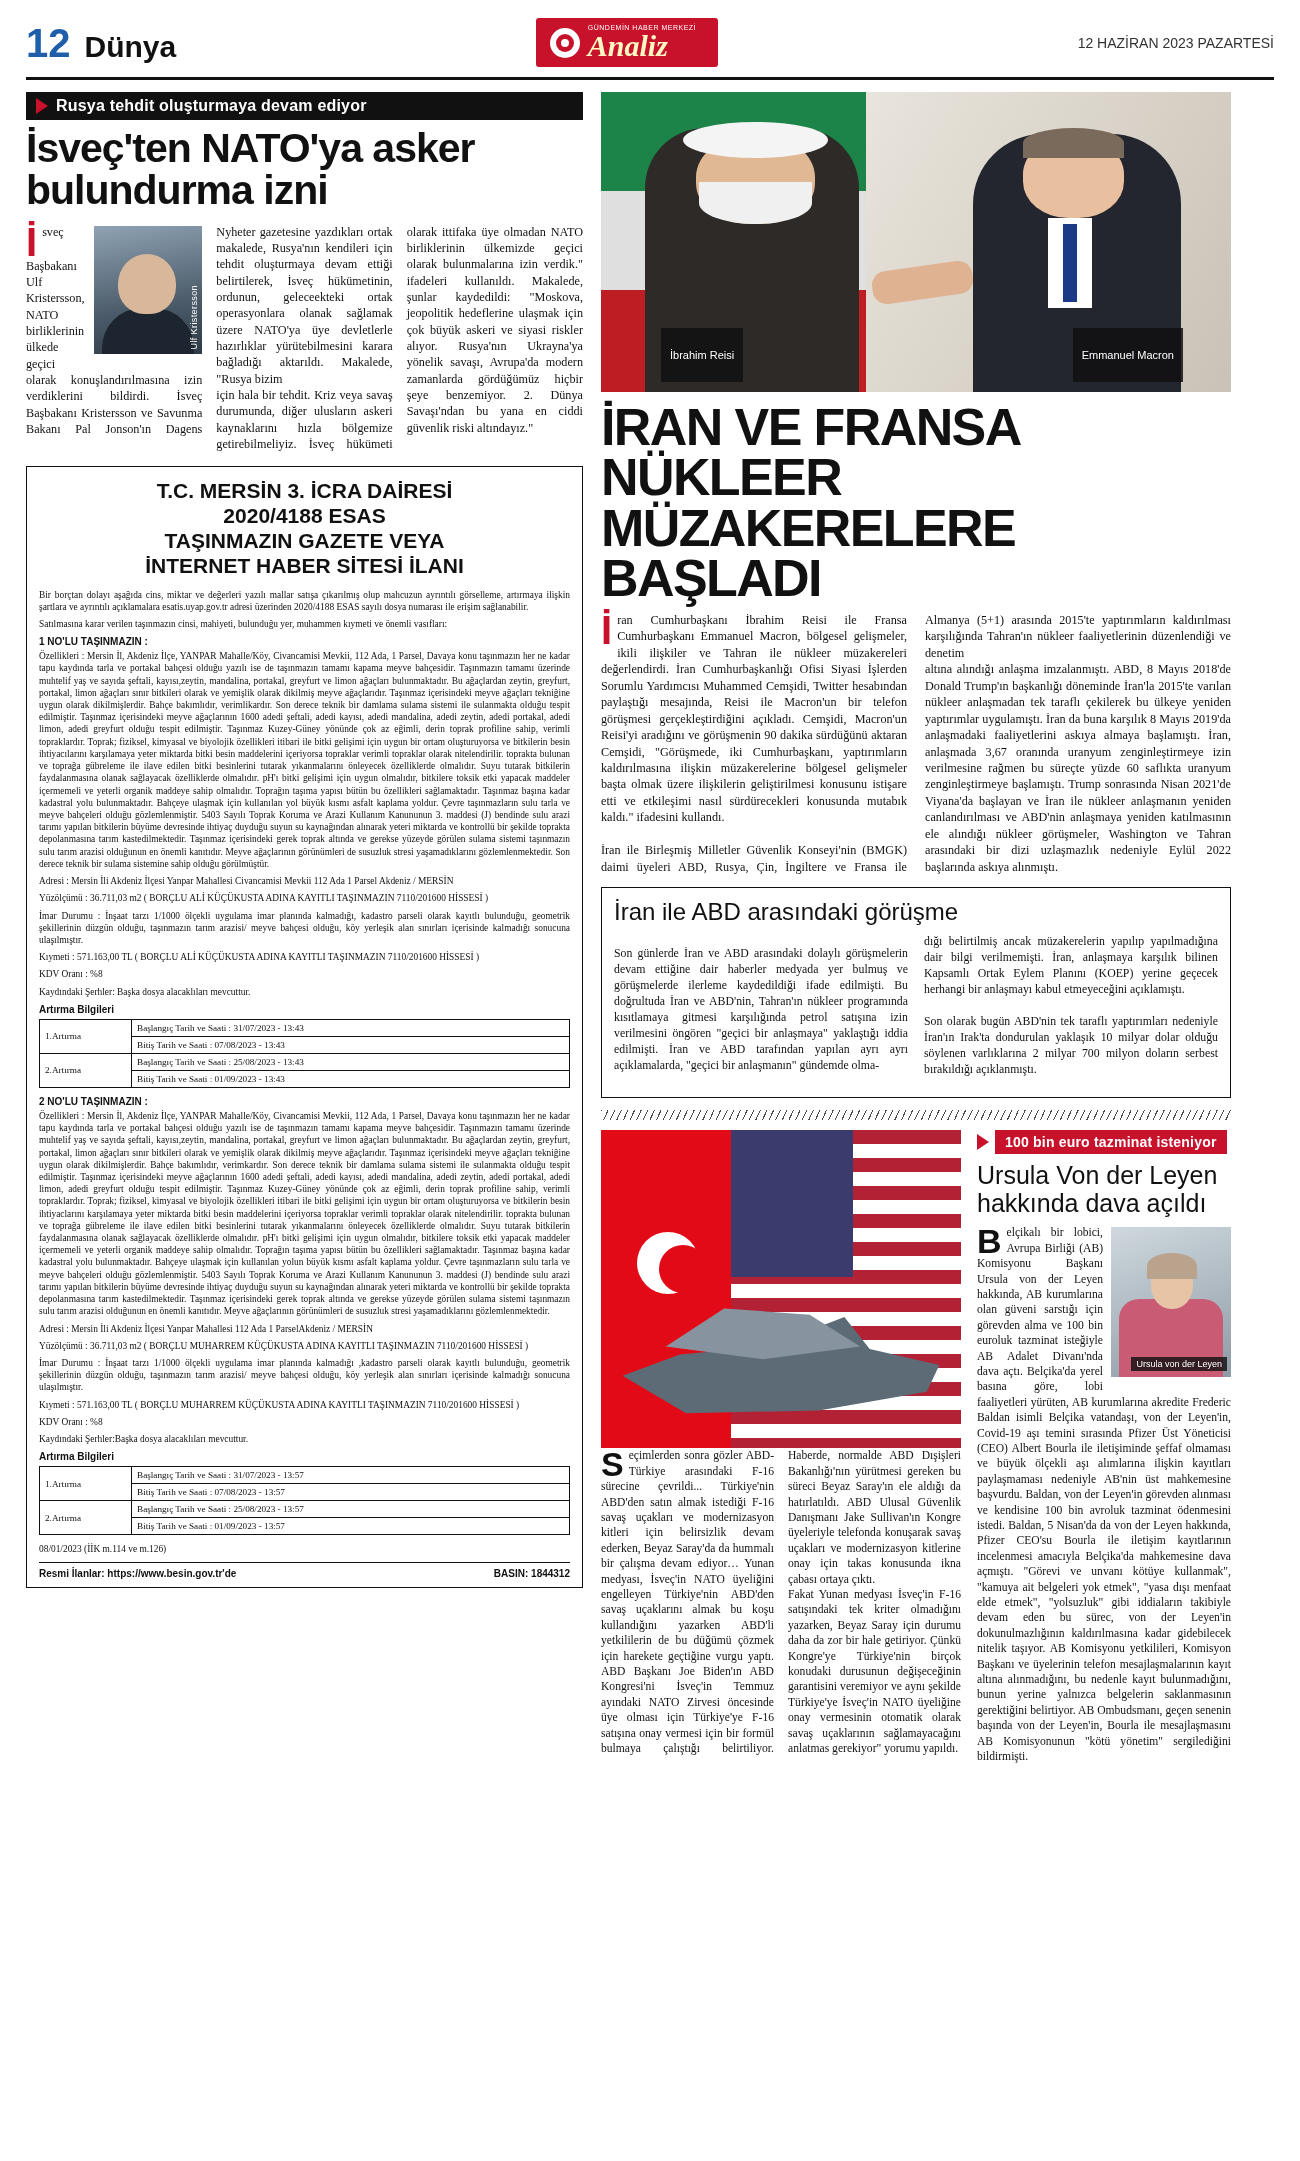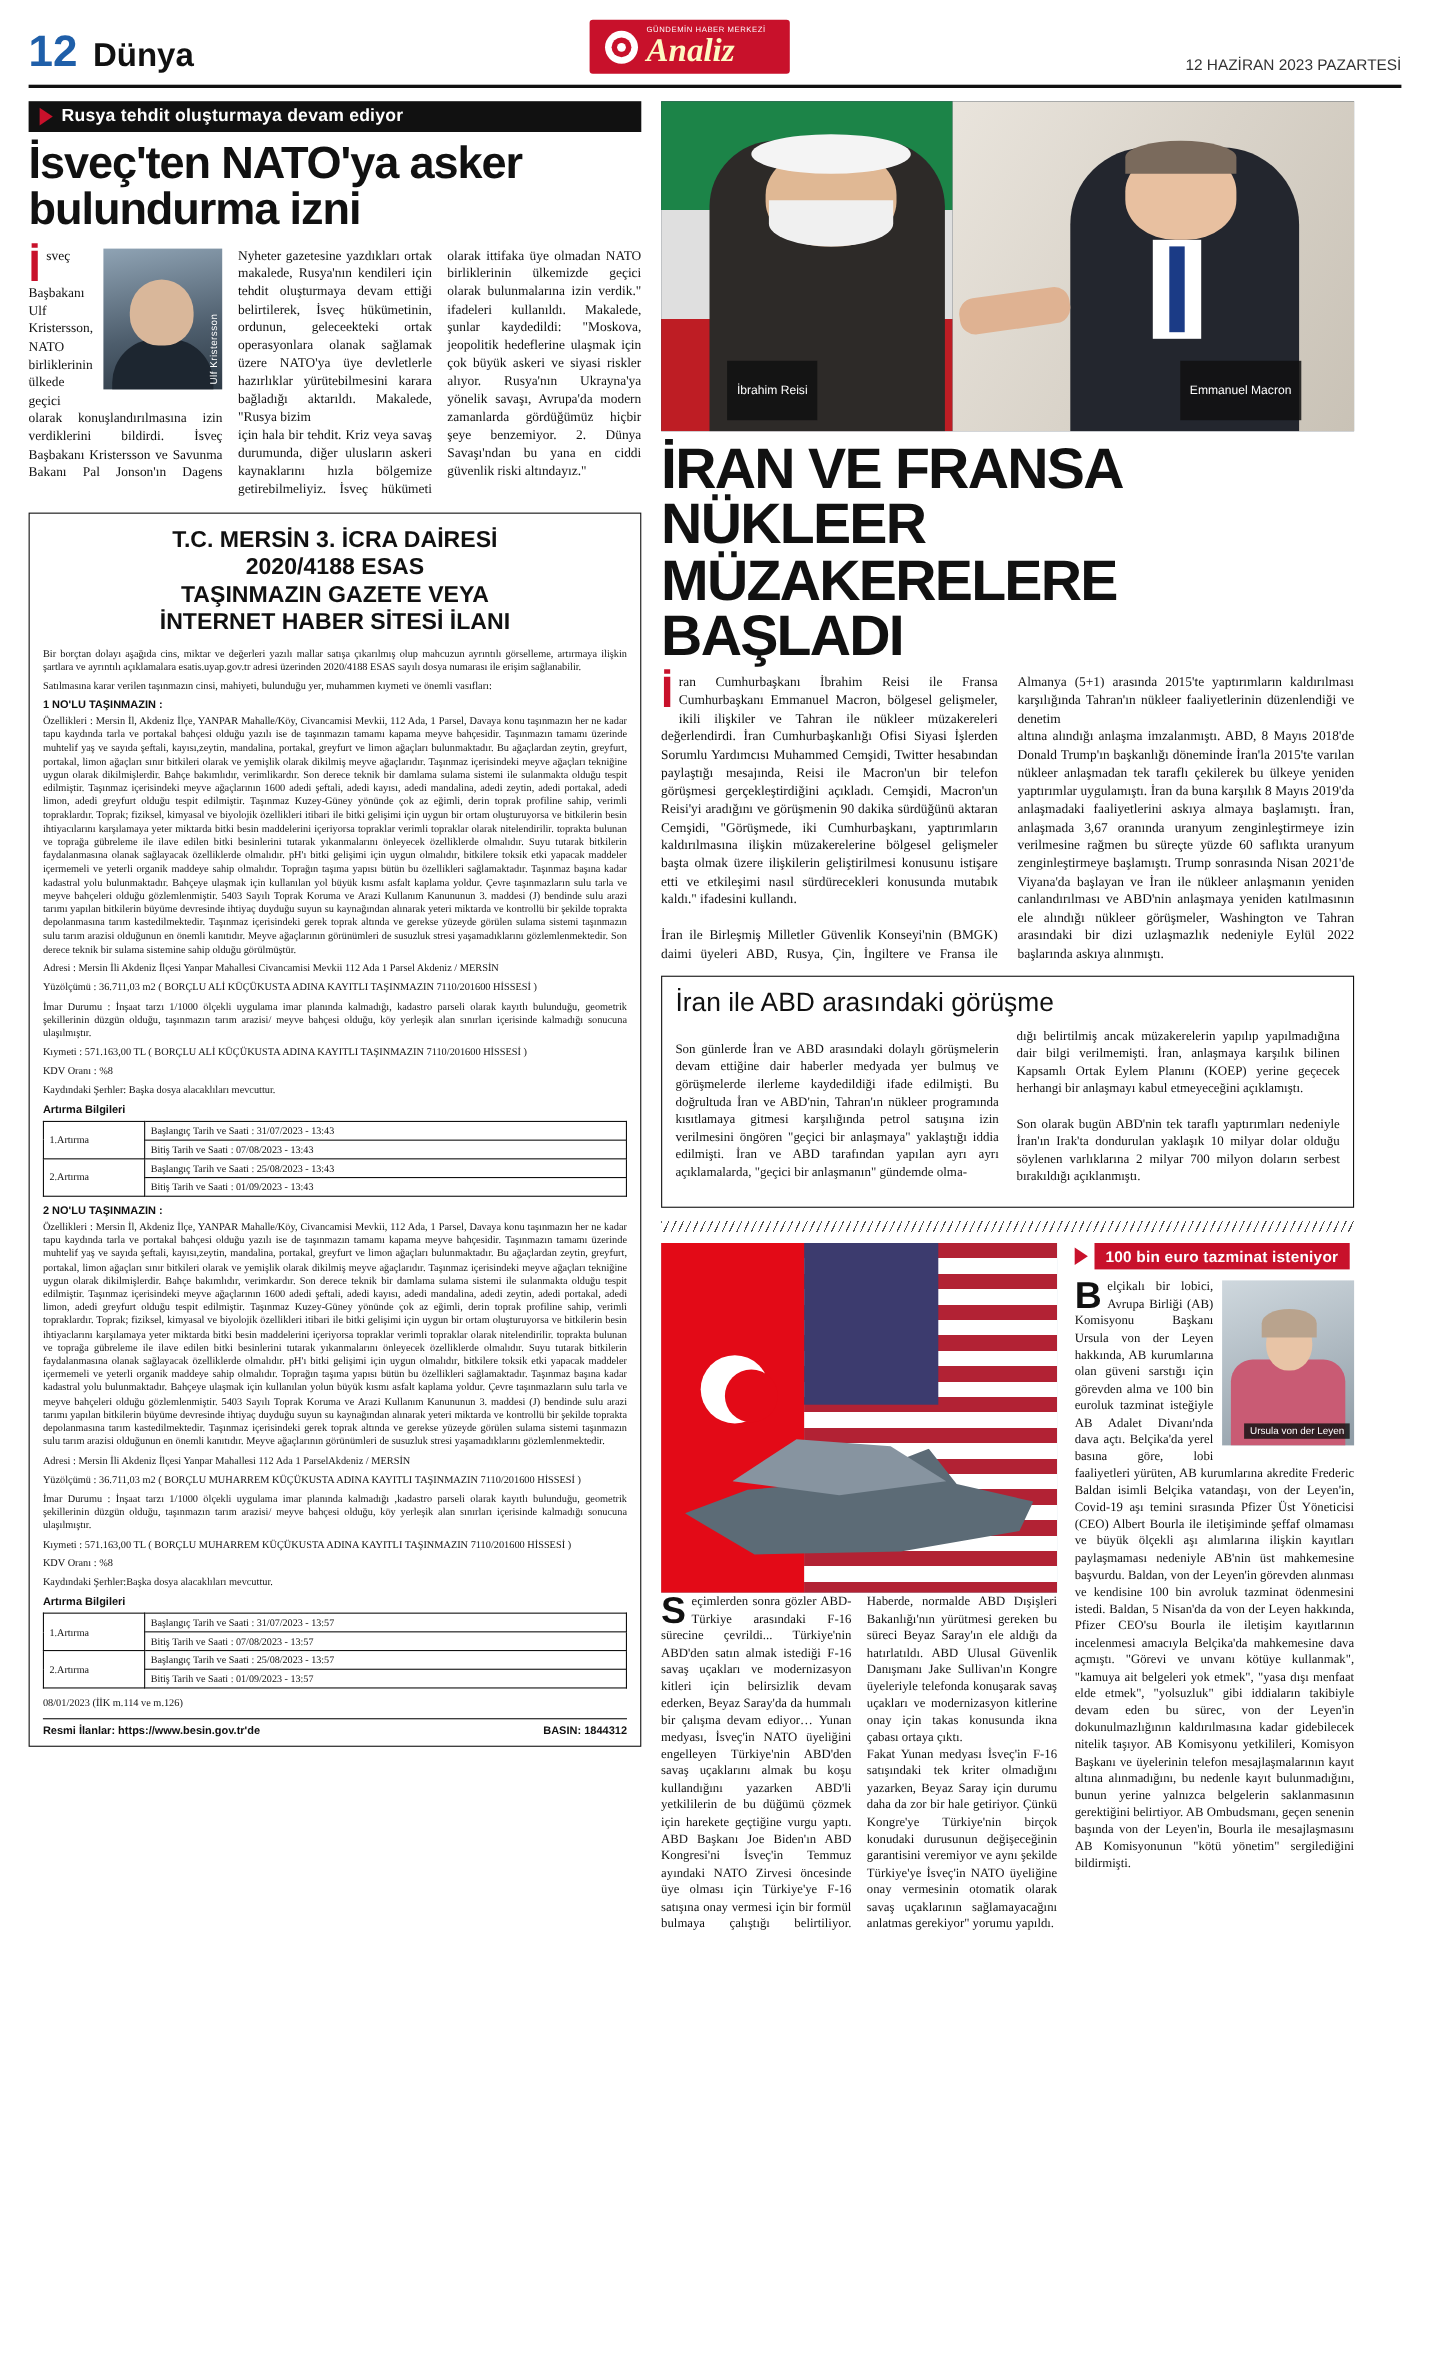--- a/index.html
+++ b/index.html
@@ -8,21 +8,21 @@
     width:1300px; height:2161px;
     background:#ffffff;
     font-family:"Liberation Serif", serif;
     color:#111;
     position:relative;
     overflow:hidden;
   }
   .page { width:1300px; height:2161px; padding:18px 26px 10px 26px; position:relative; }
 
   
-  .masthead { display:flex; align-items:flex-end; justify-content:space-between; border-bottom:3px solid #111; padding-bottom:10px; }
+  .masthead { display:flex; align-items:center; justify-content:space-between; border-bottom:3px solid #111; padding-bottom:10px; }
   .mh-left { display:flex; align-items:baseline; gap:14px; }
   .mh-pageno { font-family:"Liberation Sans", sans-serif; font-size:40px; font-weight:700; color:#1f5fa9; line-height:1; }
   .mh-section { font-family:"Liberation Sans", sans-serif; font-size:30px; font-weight:700; color:#111; line-height:1; }
   .mh-logo { display:flex; align-items:center; gap:8px; background:#c8112b; padding:6px 22px 6px 14px; border-radius:3px; }
   .mh-logo .rose { width:30px; height:30px; background:#ffffff; border-radius:50%; position:relative; }
   .mh-logo .rose:before{ content:""; position:absolute; left:6px; top:6px; width:18px; height:18px; border-radius:50%; background:#c8112b; }
   .mh-logo .rose:after{ content:""; position:absolute; left:11px; top:11px; width:8px; height:8px; border-radius:50%; background:#fff; }
   .mh-logo-text { display:flex; flex-direction:column; }
   .mh-logo-sub { font-family:"Liberation Sans", sans-serif; font-size:7px; color:#fff; letter-spacing:.5px; }
   .mh-logo-main { font-family:"Liberation Serif", serif; font-style:italic; font-weight:700; font-size:30px; color:#fef9c3; line-height:1; }
@@ -287,20 +287,21 @@
             <p><span class="dropcap-s">S</span><span>eçimlerden sonra gözler ABD-Türkiye arasındaki F-16 sürecine çevrildi... Türkiye'nin ABD'den satın almak istediği F-16 savaş uçakları ve modernizasyon kitleri için belirsizlik devam ederken, Beyaz Saray'da da hummalı bir çalışma devam ediyor… Yunan medyası, İsveç'in NATO üyeliğini engelleyen Türkiye'nin ABD'den savaş uçaklarını almak bu koşu kullandığını yazarken ABD'li yetkililerin de bu düğümü çözmek için harekete geçtiğine vurgu yaptı. ABD Başkanı Joe Biden'ın ABD Kongresi'ni İsveç'in Temmuz ayındaki NATO Zirvesi öncesinde üye olması için Türkiye'ye F-16 satışına onay vermesi için bir formül bulmaya çalıştığı belirtiliyor. Haberde, normalde ABD Dışişleri Bakanlığı'nın yürütmesi gereken bu süreci Beyaz Saray'ın ele aldığı da hatırlatıldı. ABD Ulusal Güvenlik Danışmanı Jake Sullivan'ın Kongre üyeleriyle telefonda konuşarak savaş uçakları ve modernizasyon kitlerine onay için takas konusunda ikna çabası ortaya çıktı.</span></p>
             <p>Fakat Yunan medyası İsveç'in F-16 satışındaki tek kriter olmadığını yazarken, Beyaz Saray için durumu daha da zor bir hale getiriyor. Çünkü Kongre'ye Türkiye'nin birçok konudaki durusunun değişeceğinin garantisini veremiyor ve aynı şekilde Türkiye'ye İsveç'in NATO üyeliğine onay vermesinin otomatik olarak savaş uçaklarının sağlamayacağını anlatmas gerekiyor" yorumu yapıldı.</p>
           </div>
         </div>
 
         <div class="bg-right">
           <div class="kicker red">
             <div class="tri"></div>
             <span class="txt">100 bin euro tazminat isteniyor</span>
           </div>
+          <div class="uvdl-head">Ursula Von der Leyen hakkında dava açıldı</div>
           <div class="uvdl-body">
             <div class="uvdl-photo">
               <div class="jacket"></div>
               <div class="face"></div>
               <div class="hair"></div>
               <div class="uvdl-cap">Ursula von der Leyen</div>
             </div>
             <p><span class="dropcap-s">B</span><span>elçikalı bir lobici, Avrupa Birliği (AB) Komisyonu Başkanı Ursula von der Leyen hakkında, AB kurumlarına olan güveni sarstığı için görevden alma ve 100 bin euroluk tazminat isteğiyle AB Adalet Divanı'nda dava açtı. Belçika'da yerel basına göre, lobi faaliyetleri yürüten, AB kurumlarına akredite Frederic Baldan isimli Belçika vatandaşı, von der Leyen'in, Covid-19 aşı temini sırasında Pfizer Üst Yöneticisi (CEO) Albert Bourla ile iletişiminde şeffaf olmaması ve büyük ölçekli aşı alımlarına ilişkin kayıtları paylaşmaması nedeniyle AB'nin üst mahkemesine başvurdu. Baldan, von der Leyen'in görevden alınması ve kendisine 100 bin avroluk tazminat ödenmesini istedi. Baldan, 5 Nisan'da da von der Leyen hakkında, Pfizer CEO'su Bourla ile iletişim kayıtlarının incelenmesi amacıyla Belçika'da mahkemesine dava açmıştı. "Görevi ve unvanı kötüye kullanmak", "kamuya ait belgeleri yok etmek", "yasa dışı menfaat elde etmek", "yolsuzluk" gibi iddiaların takibiyle devam eden bu sürec, von der Leyen'in dokunulmazlığının kaldırılmasına kadar gidebilecek nitelik taşıyor. AB Komisyonu yetkilileri, Komisyon Başkanı ve üyelerinin telefon mesajlaşmalarının kayıt altına alınmadığını, bu nedenle kayıt bulunmadığını, bunun yerine yalnızca belgelerin saklanmasının gerektiğini belirtiyor. AB Ombudsmanı, geçen senenin başında von der Leyen'in, Bourla ile mesajlaşmasını AB Komisyonunun "kötü yönetim" sergilediğini bildirmişti.</span></p>
             <div class="clear"></div>
           </div>

